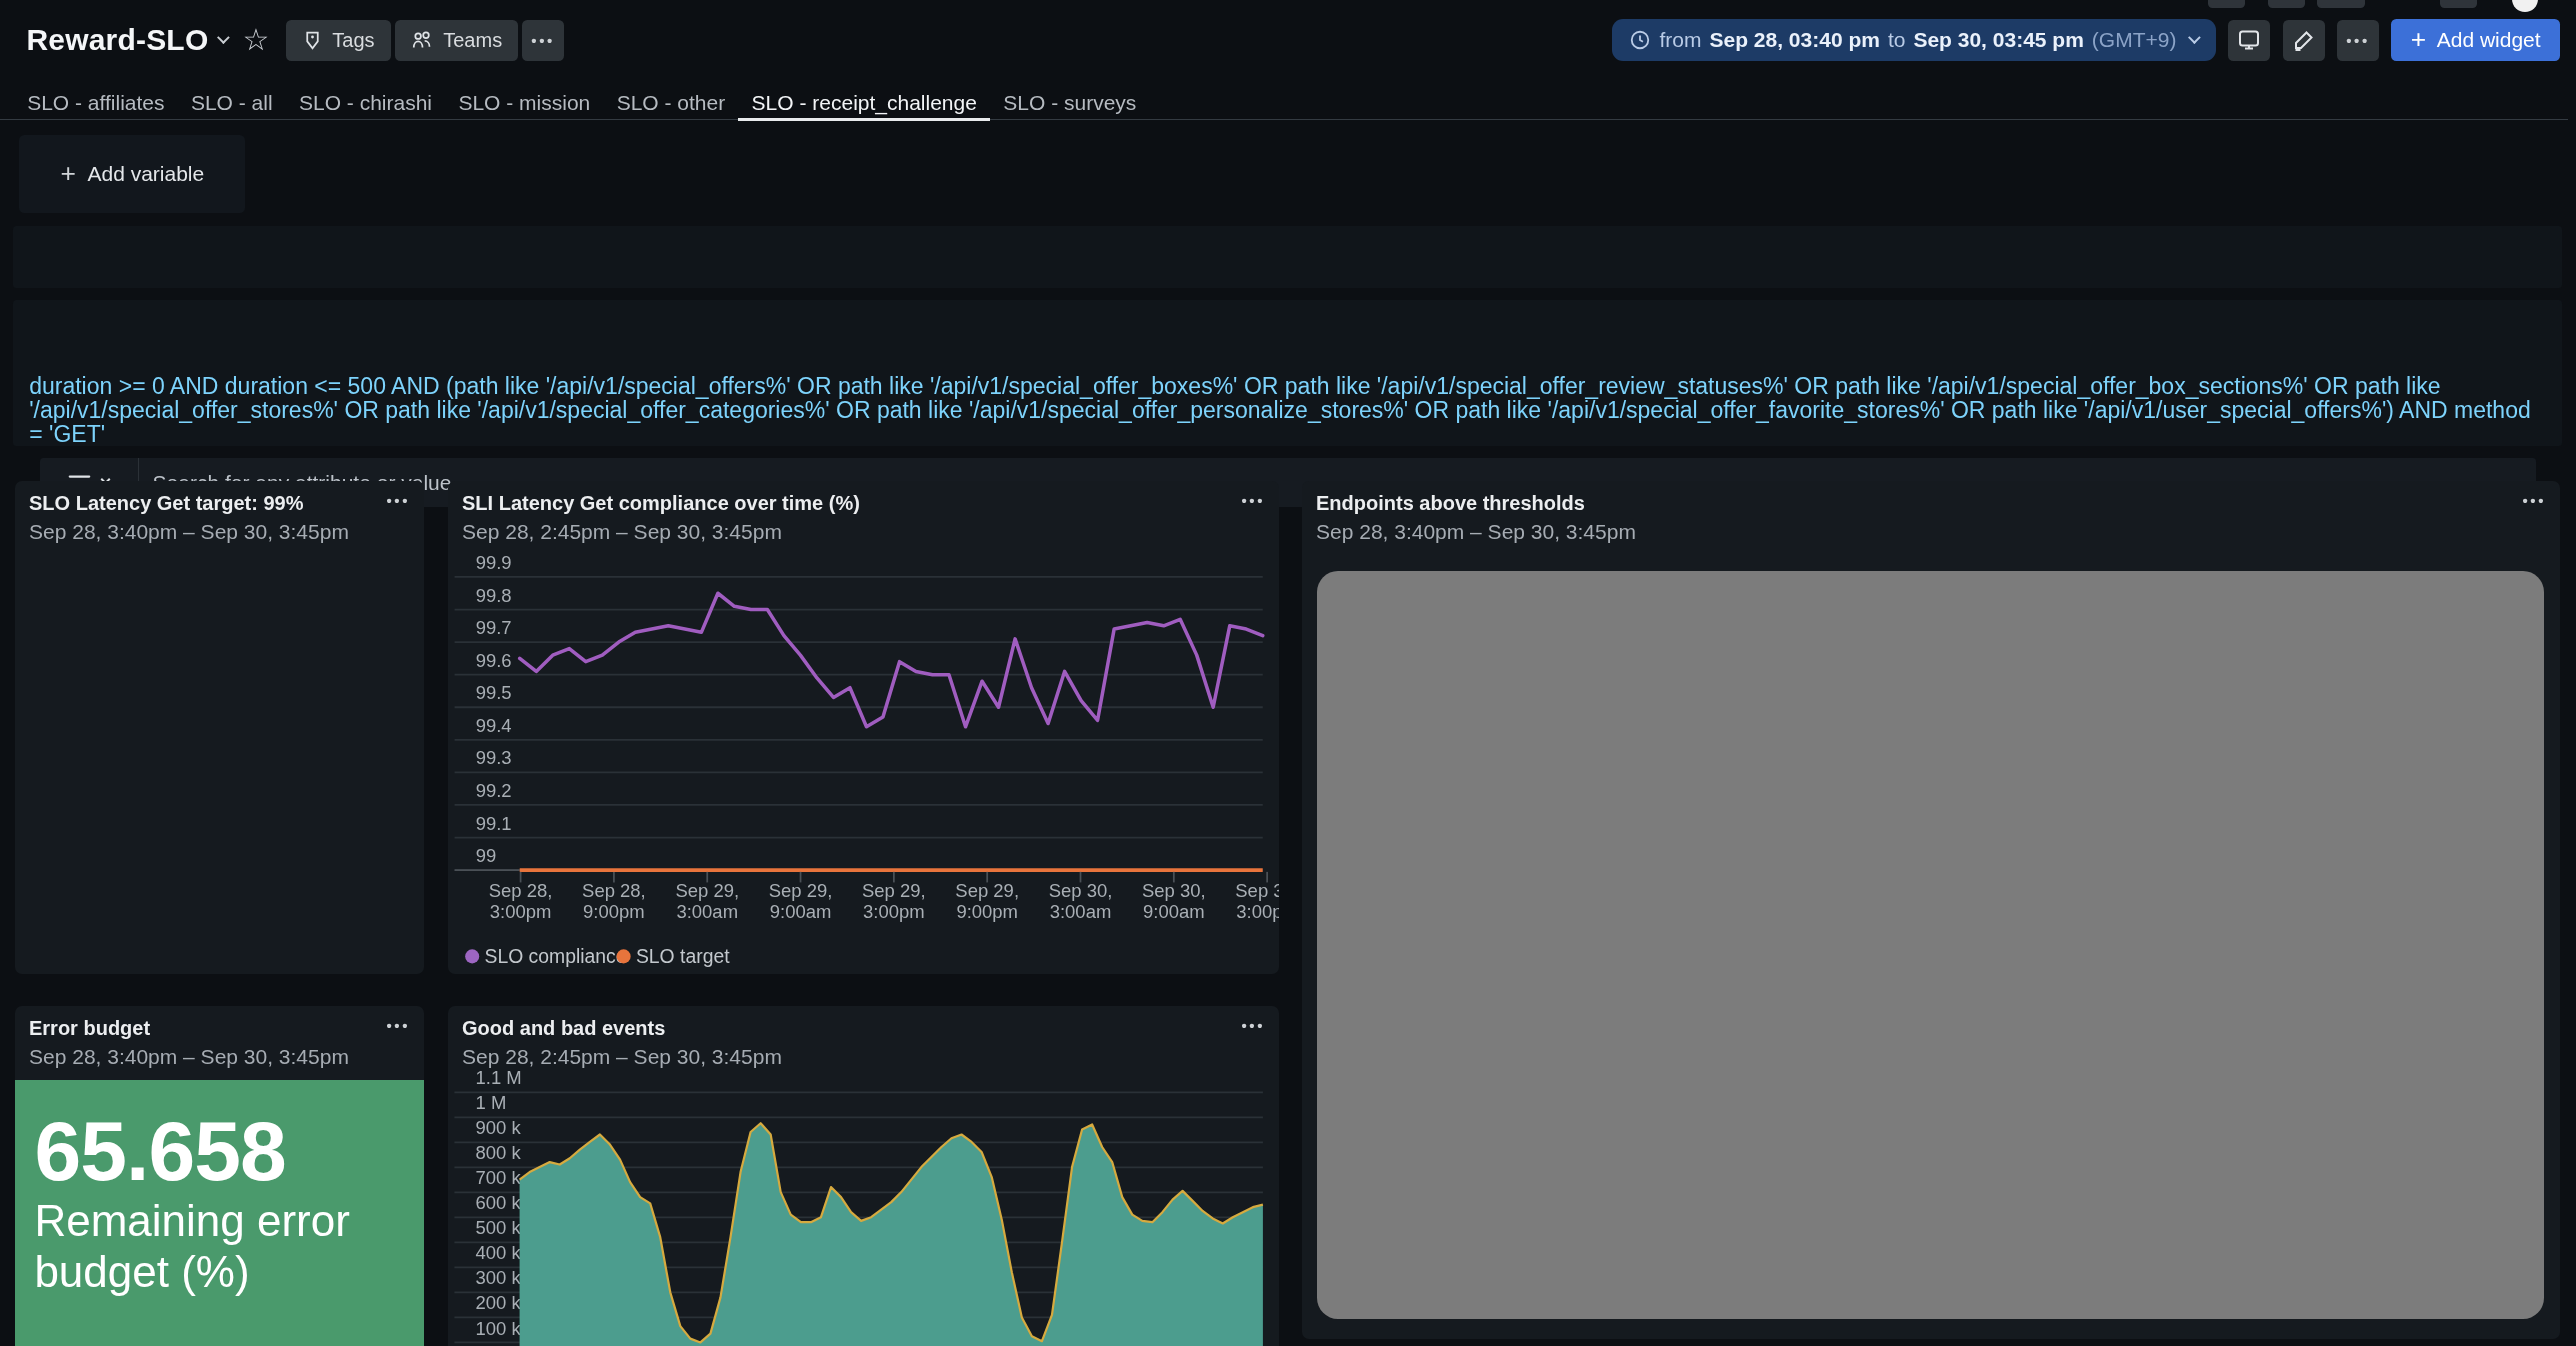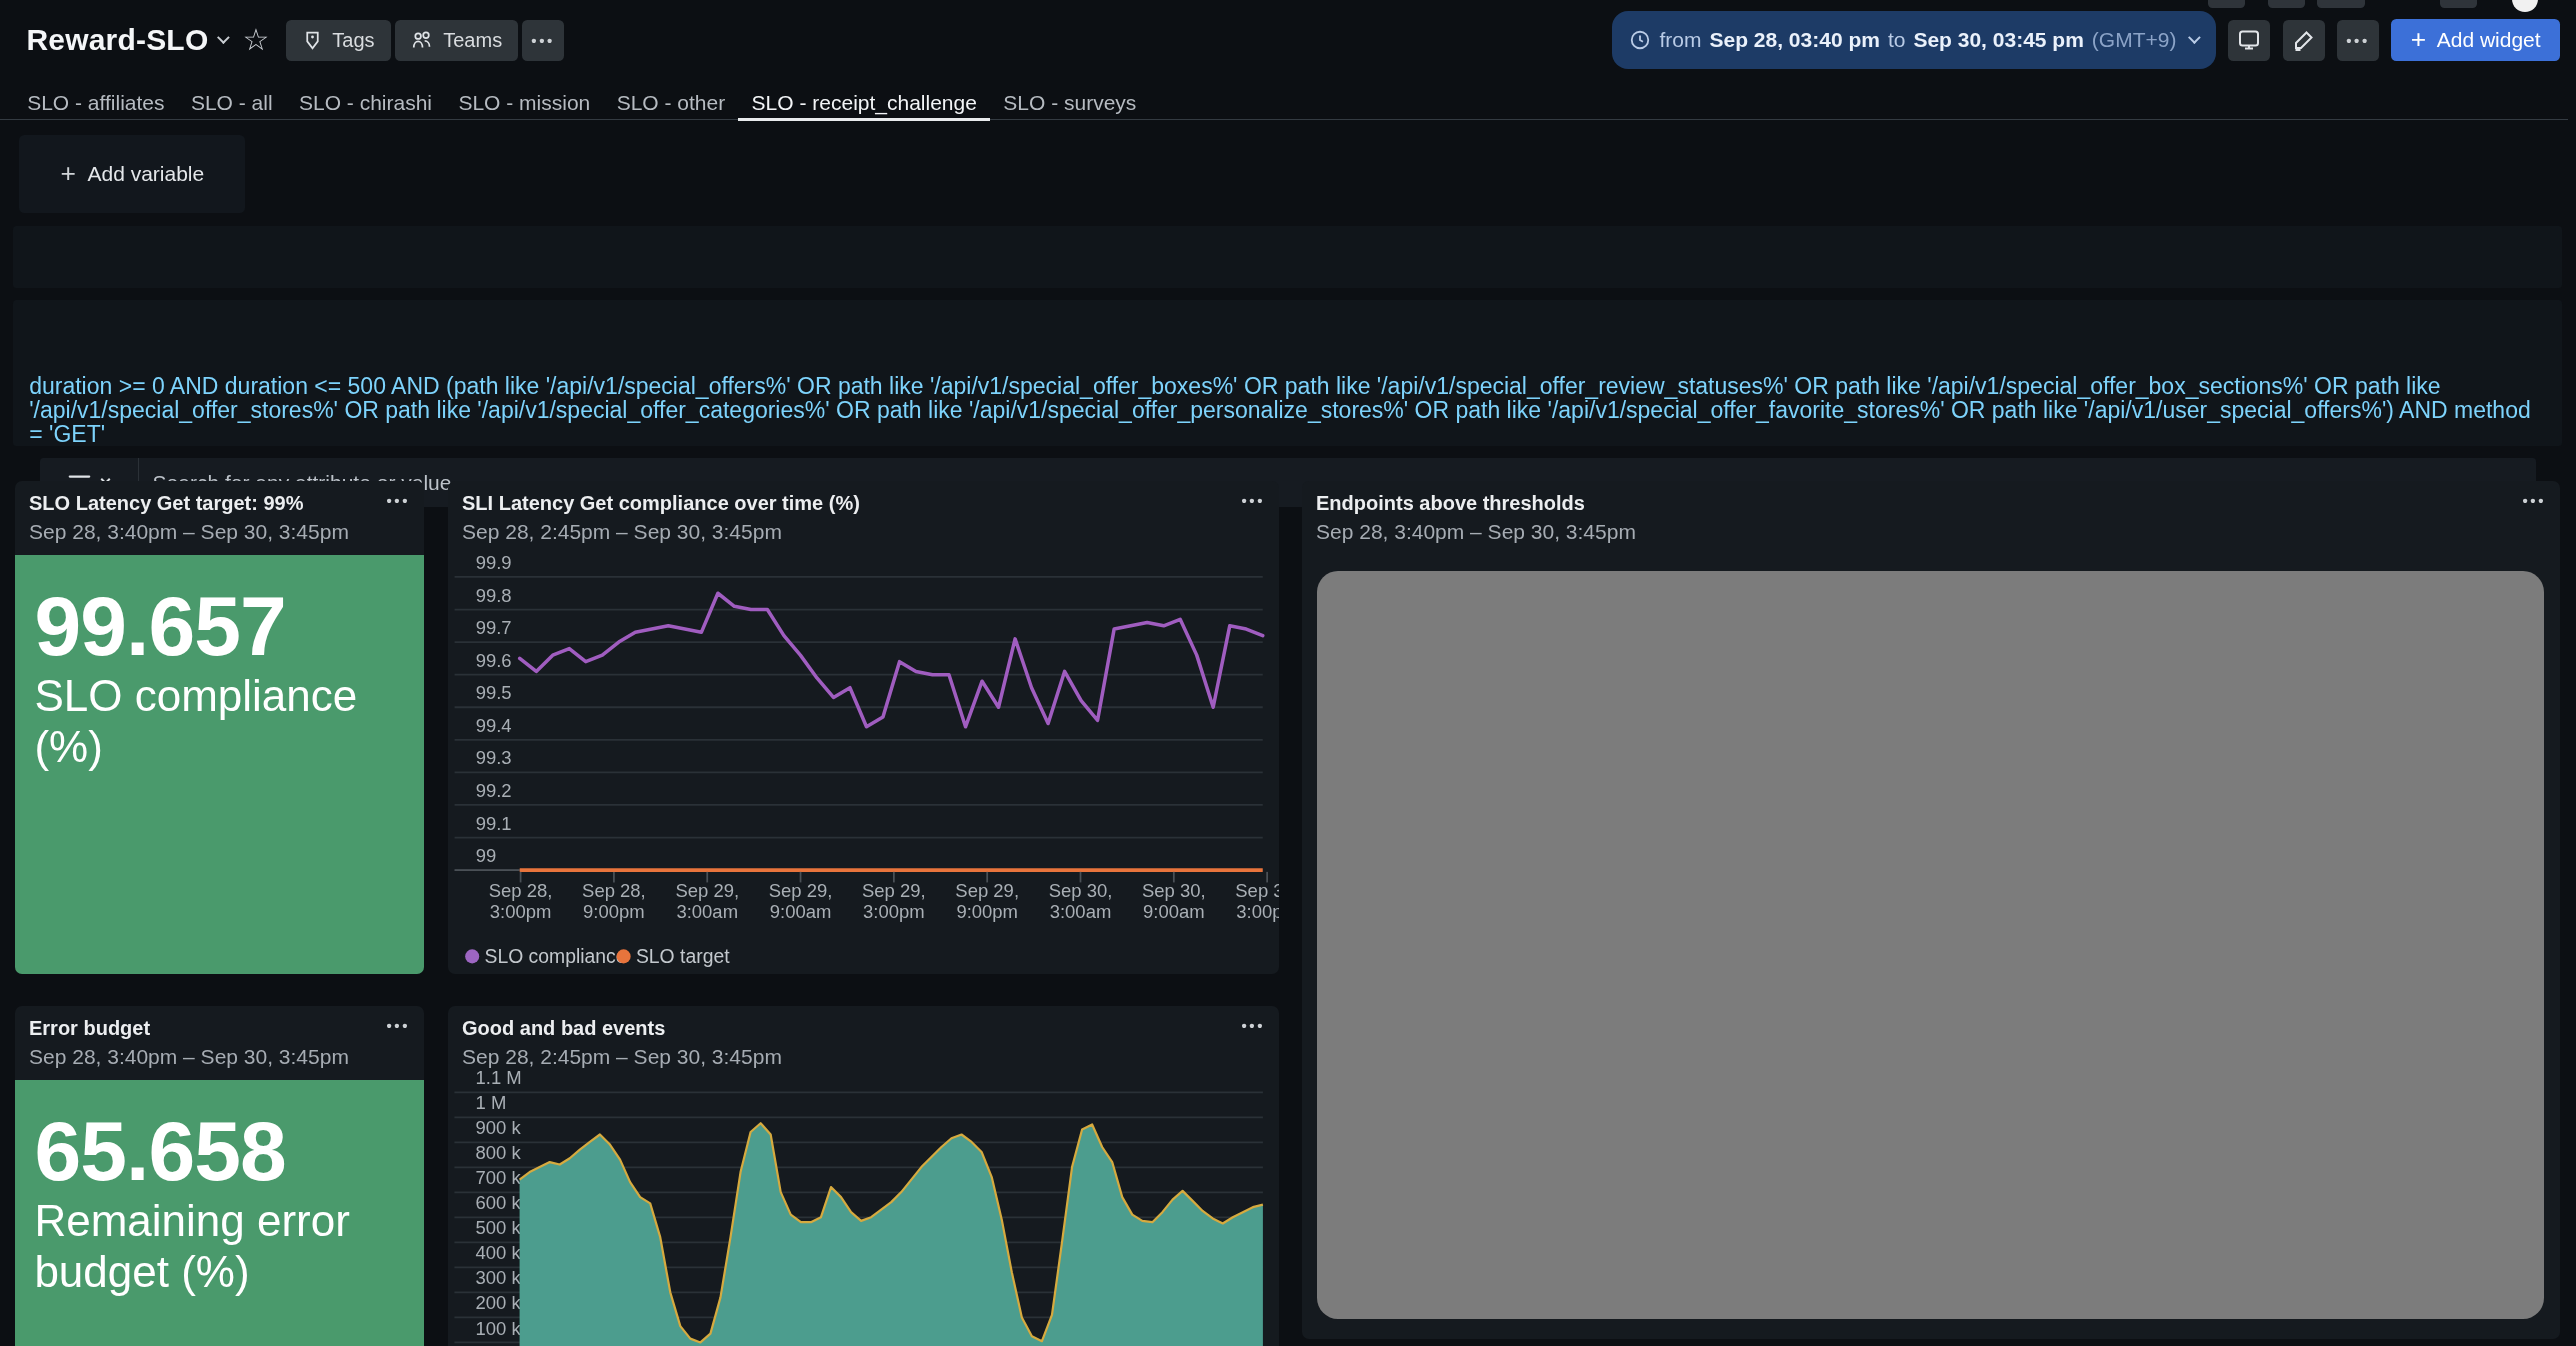--- a/index.html
+++ b/index.html
@@ -19,21 +19,21 @@
           border-right:2.2px solid #c9cdd2; border-bottom:2.2px solid #c9cdd2;
           transform:rotate(45deg); margin-top:-5.3px; }
   #title-star { font-size:30px; color:#cdd1d6; margin:0 12.3px 0 10.6px; line-height:1; }
   .gbtn { height:41px; padding:0 16px; border-radius:5.3px; background:#2e3439;
           color:#d9dcdf; font-size:20px; gap:9.7px; cursor:default; }
   .icon-btn { width:42px; height:41px; border-radius:5.3px; background:#2e3439;
               justify-content:center; }
   .dots-glyph { font-size:15px; letter-spacing:2.6px; color:#cdd1d5; font-weight:700; }
 
   #header-right { right:16px; top:19.4px; height:42px; gap:12.3px; }
-  #time-pill { height:58px; padding:0 17.6px; border-radius:16px; background:#1d3b66;
+  #time-pill { height:42px; padding:0 17.6px; border-radius:11px; background:#1d3b66;
                gap:8px; font-size:21px; color:#b9cbe6; white-space:nowrap; }
   #time-pill b { color:#eaf1fb; font-weight:700; }
   #time-pill .tz { color:#8ba3c7; }
   #time-pill .chev { border-color:#b9cbe6; margin-left:5.3px; }
   #add-widget { height:42px; padding:0 19.4px; border-radius:5.3px; background:#3c70d8;
                 color:#ffffff; font-size:21px; gap:10.6px; }
   .plus { font-size:26.4px; font-weight:400; line-height:1; margin-top:-2.6px; }
 
   
   .stub { position:absolute; top:0; height:8px; background:#2f343a; border-radius:0 0 4.4px 4.4px; }
@@ -199,24 +199,20 @@
 </div>
 
 <div class="abs" id="group-panel">
   <div class="abs" id="group-query">duration &gt;= 0 AND duration &lt;= 500 AND (path like '/api/v1/special_offers%' OR path like '/api/v1/special_offer_boxes%' OR path like '/api/v1/special_offer_review_statuses%' OR path like '/api/v1/special_offer_box_sections%' OR path like '/api/v1/special_offer_stores%' OR path like '/api/v1/special_offer_categories%' OR path like '/api/v1/special_offer_personalize_stores%' OR path like '/api/v1/special_offer_favorite_stores%' OR path like '/api/v1/user_special_offers%') AND method = 'GET'</div>
 </div>
 
 <div class="card" id="w-slo-target">
   <div class="card-title">SLO Latency Get target: 99%</div>
   <div class="card-sub">Sep 28, 3:40pm – Sep 30, 3:45pm</div>
   <div class="card-dots dots-glyph">•••</div>
-  <div class="green-body">
-    <div class="big-number">99.657</div>
-    <div class="big-label">SLO compliance (%)</div>
-  </div>
 </div>
 
 <div class="card" id="w-sli-chart">
   <div class="card-title">SLI Latency Get compliance over time (%)</div>
   <div class="card-sub">Sep 28, 2:45pm – Sep 30, 3:45pm</div>
   <div class="card-dots dots-glyph">•••</div>
   <svg id="sli-svg" class="chart" width="831" height="493" viewBox="0 0 943 560">
       <line x1="7" y1="109" x2="925" y2="109" stroke="#2a3137" stroke-width="2"></line>
       <text x="31" y="100" fill="#a9afb5" font-size="21">99.9</text>
       <line x1="7" y1="146" x2="925" y2="146" stroke="#2a3137" stroke-width="2"></line>

